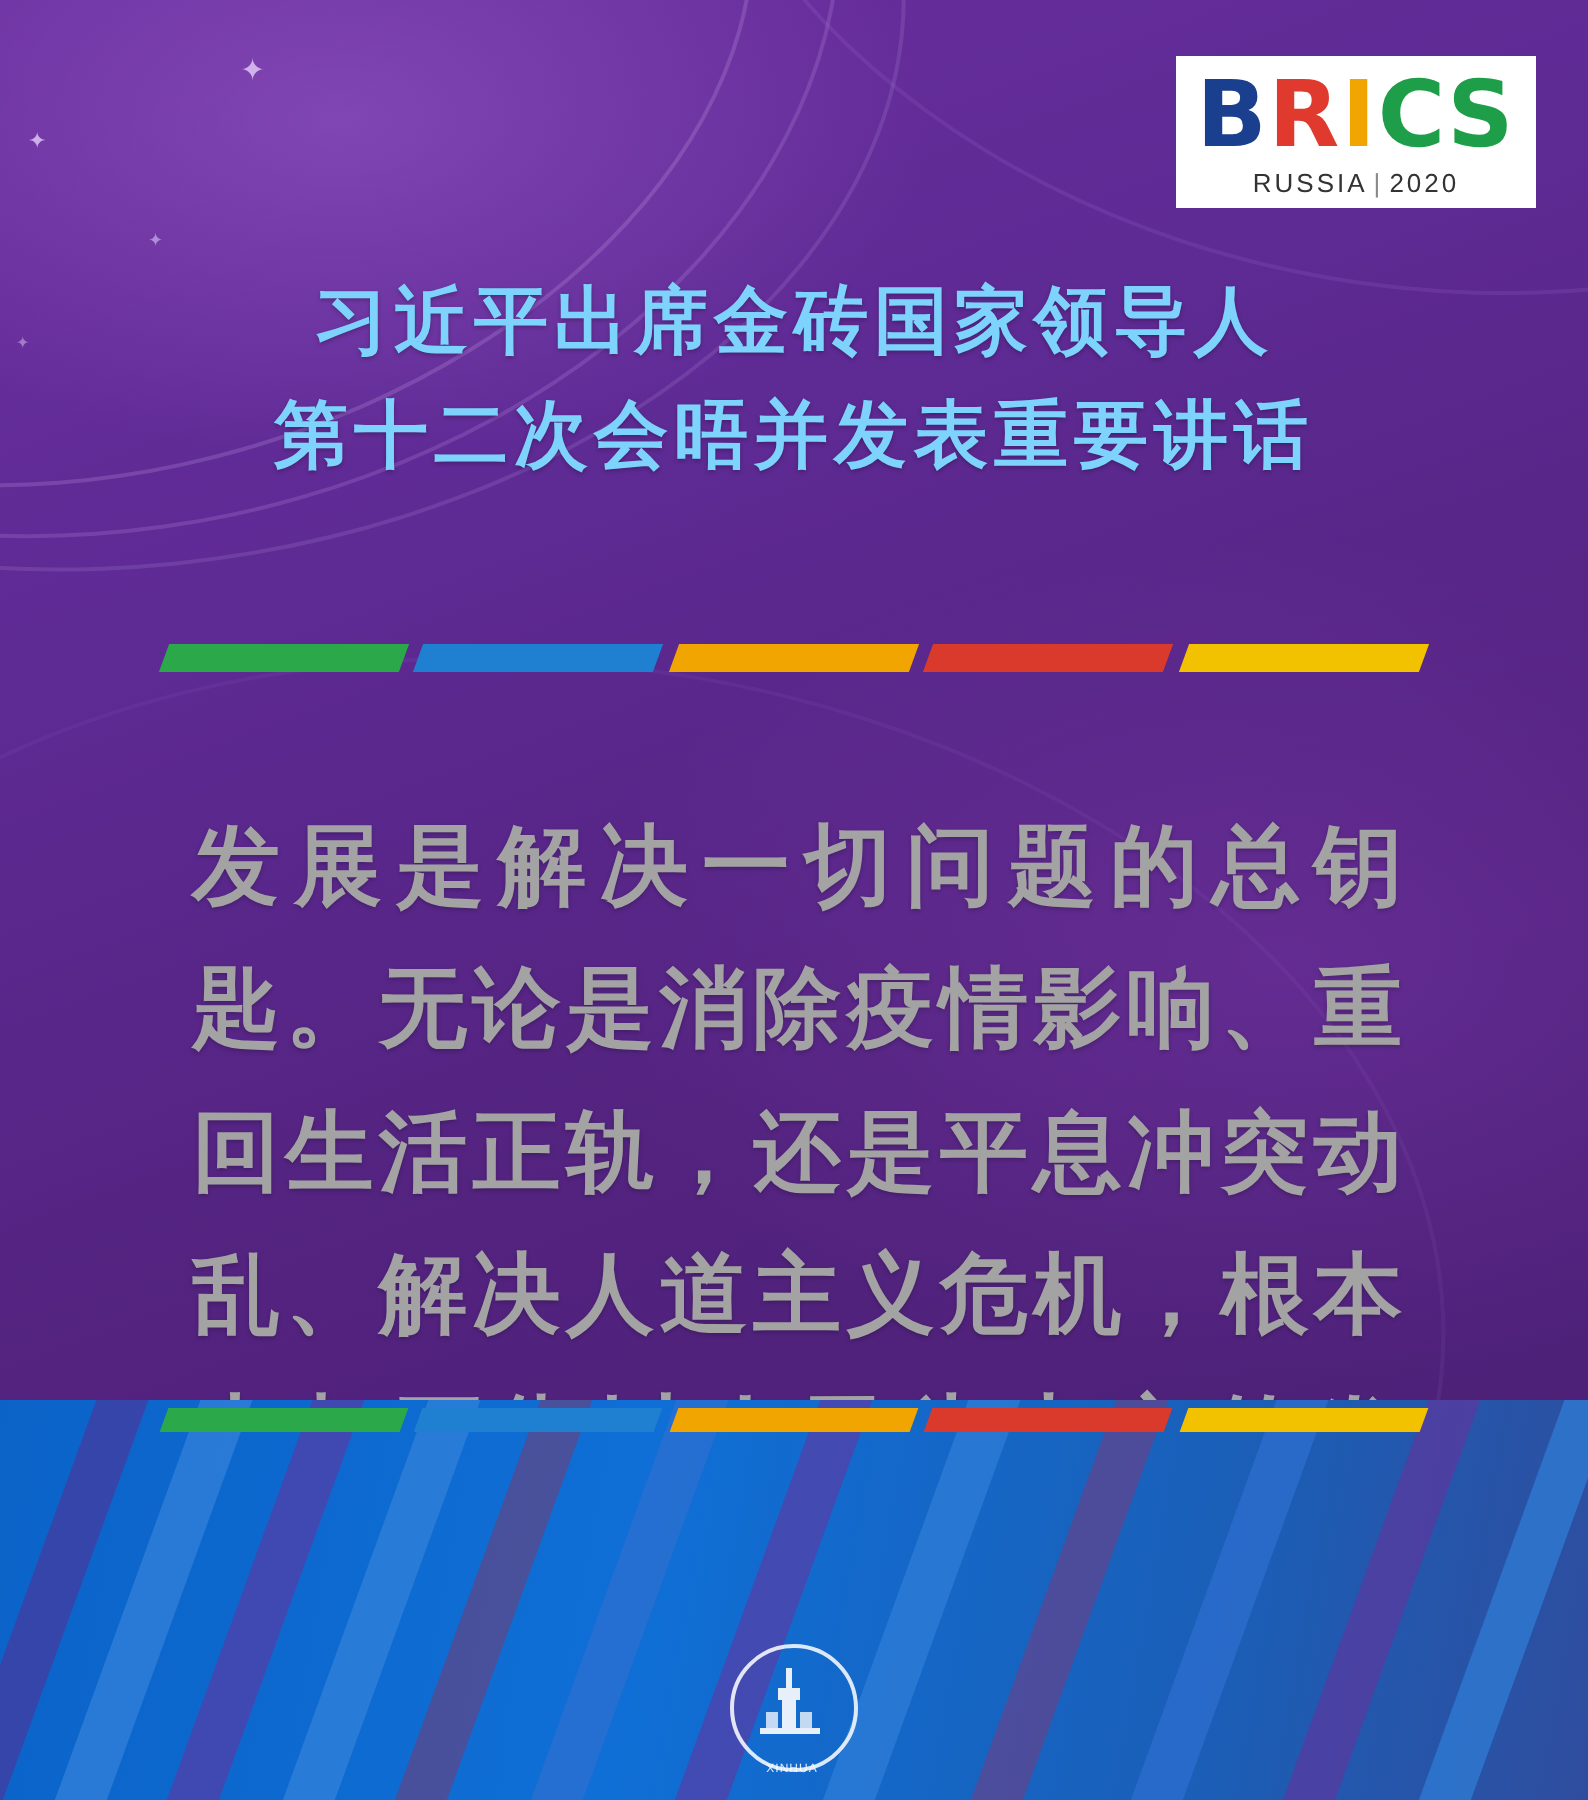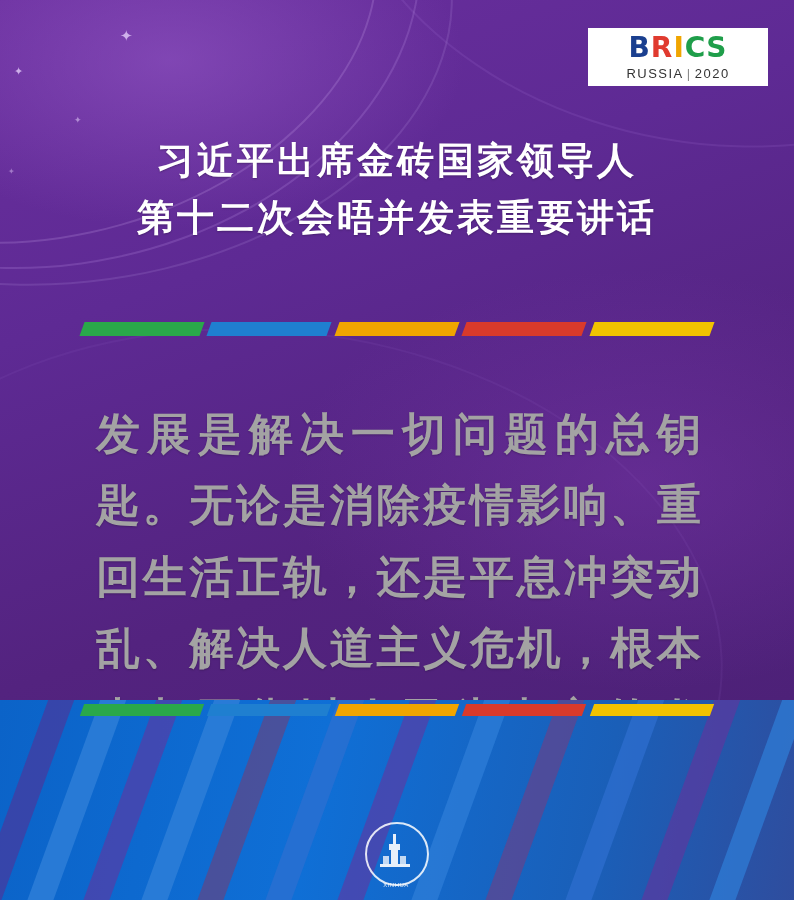--- a/index.html
+++ b/index.html
@@ -58,21 +58,21 @@
     top: 28px;
     width: 180px;
     background: #ffffff;
     padding: 6px 10px 5px 10px;
     box-sizing: border-box;
     text-align: center;
   }
   .logo-word {
     font-family: "DejaVu Sans", sans-serif;
     font-weight: bold;
-    font-size: 28px;
+    font-size: 46px;
     letter-spacing: 1px;
     line-height: 1;
     white-space: nowrap;
   }
   .logo-word span { display: inline-block; }
   .logo-sub {
     margin-top: 4px;
     font-family: "Liberation Sans", sans-serif;
     font-size: 13px;
     letter-spacing: 1.5px;
@@ -81,21 +81,21 @@
   }
   .logo-sub .bar { color: #888; margin: 0 3px; }
 
   
   .headline {
     position: absolute;
     left: 0;
     top: 132px;
     width: 794px;
     text-align: center;
-    color: #ffffff;
+    color: #7dd3fc;
     font-family: "DejaVu Sans", "Liberation Sans", sans-serif;
     font-weight: bold;
     font-size: 37px;
     letter-spacing: 3px;
     line-height: 1.55;
     text-shadow: 0 1px 2px rgba(0,0,0,0.25);
   }
   .headline .l2 { display: block; }
 
   

